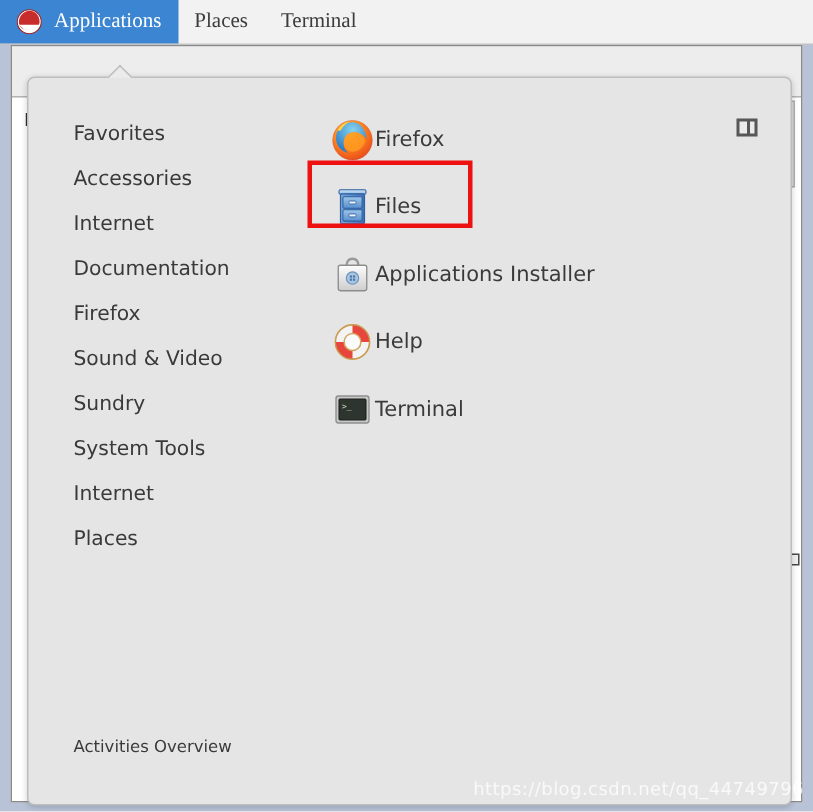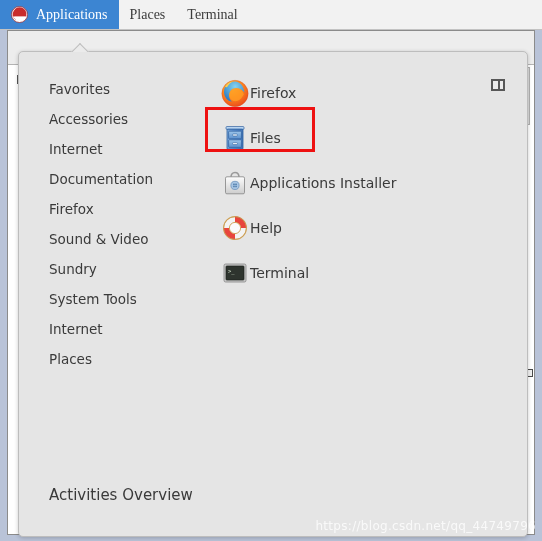--- a/index.html
+++ b/index.html
@@ -225,21 +225,21 @@
     width: 3px;
     height: 8px;
     background: #ebebeb;
   }
 
   
   .activities {
     position: absolute;
     left: 30px;
     bottom: 32px;
-    font-size: 15px;
+    font-size: 11px;
     color: #3a3a3a;
     cursor: default;
     white-space: nowrap;
   }
 
   
   .annot-box {
     position: absolute;
     left: 205px;
     top: 107px;

